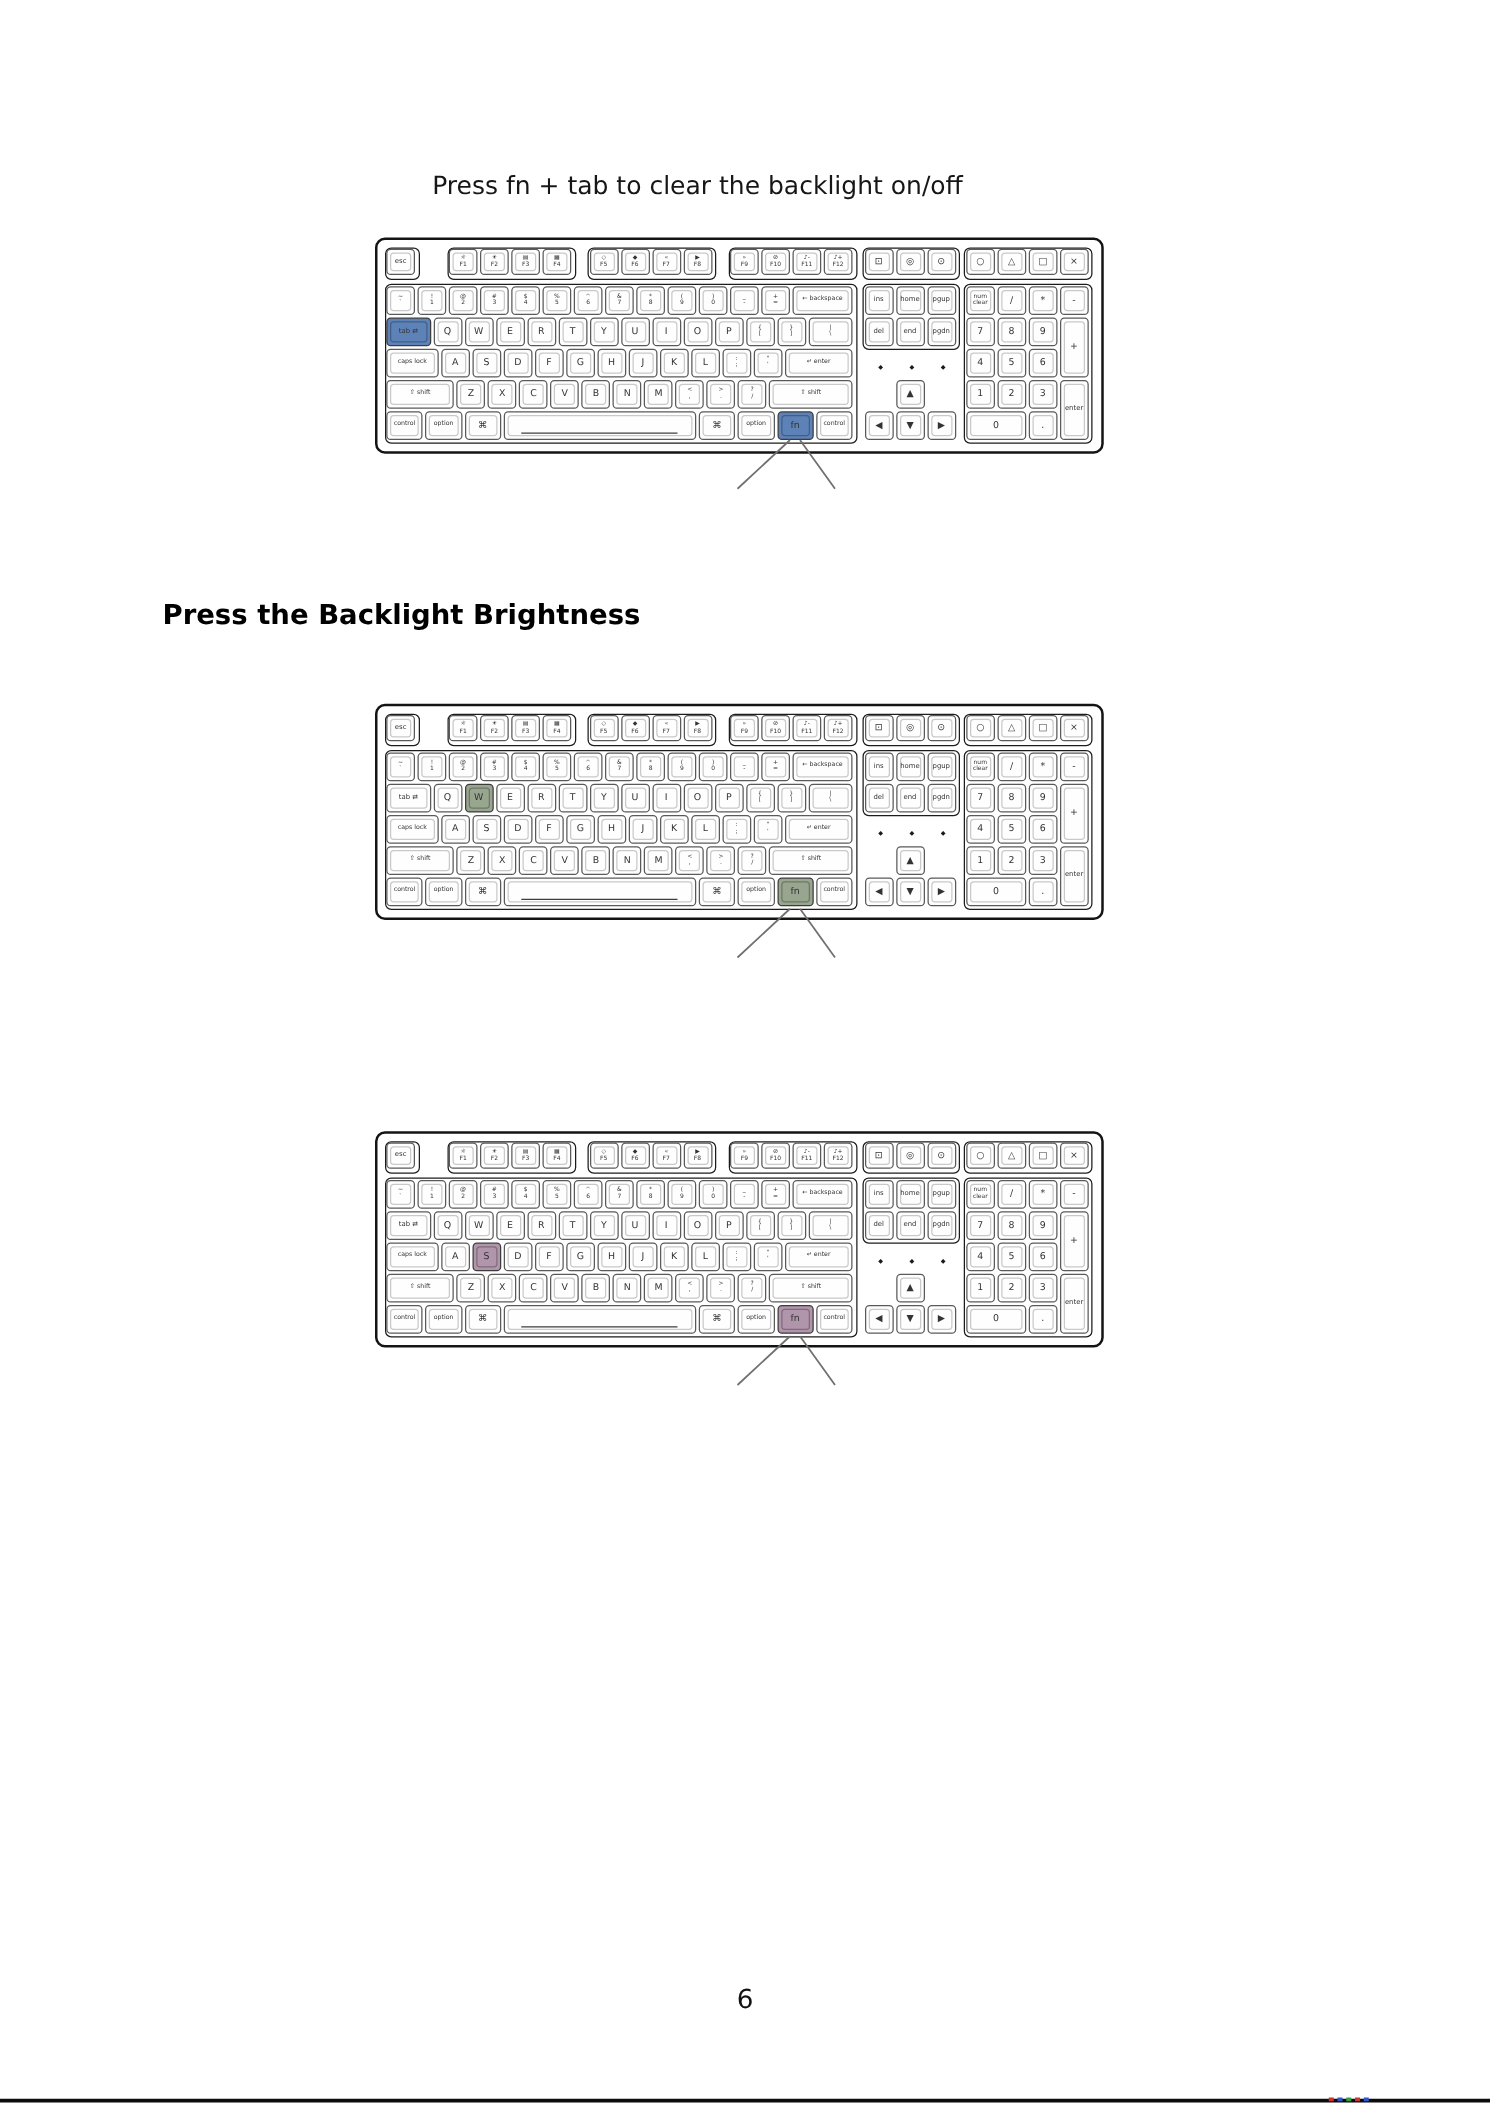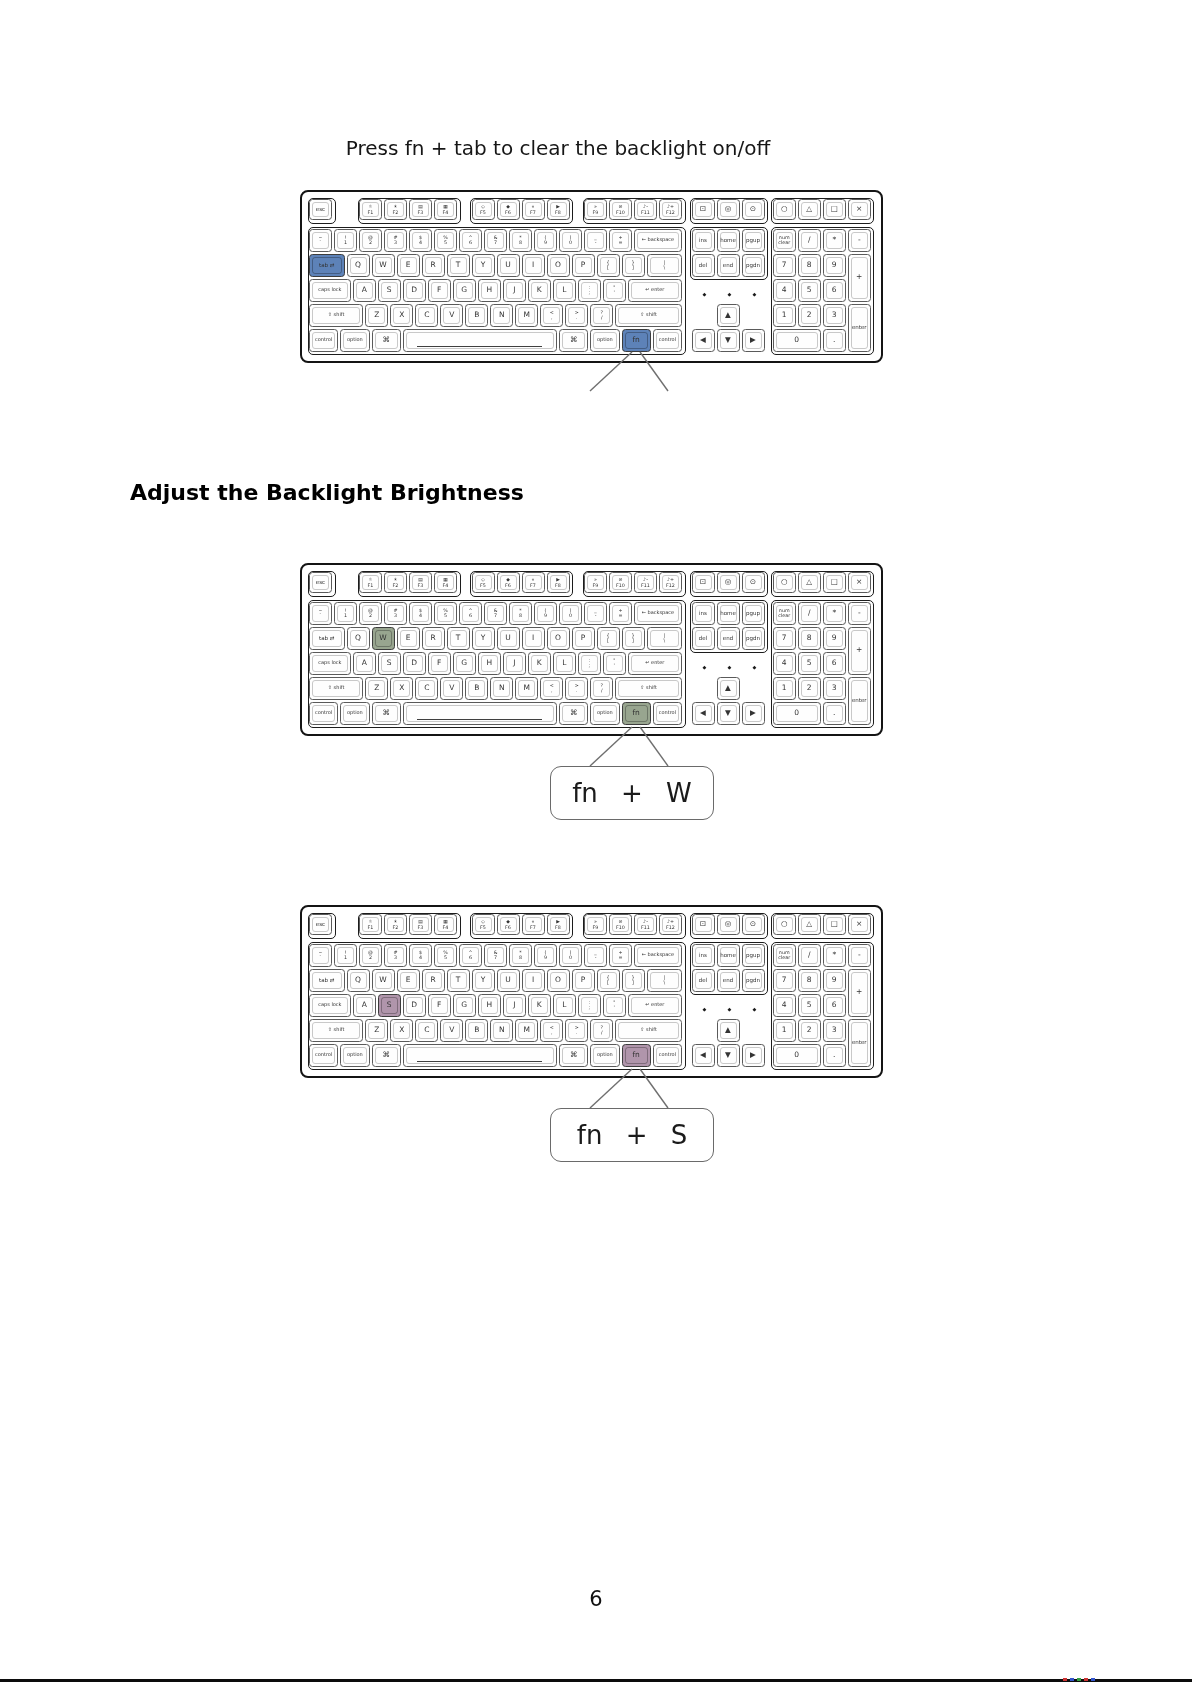--- a/index.html
+++ b/index.html
@@ -405,21 +405,21 @@
       </div>
       <div class="kind" style="left: 400.5px; top: 99.5px;">◆</div>
       <div class="kind" style="left: 425.5px; top: 99.5px;">◆</div>
       <div class="kind" style="left: 450.5px; top: 99.5px;">◆</div>
     </div>
   <svg class="ptr" style="top:340px;height:53px" viewBox="0 0 590 53" preserveAspectRatio="none">
     <line x1="332" y1="12" x2="290" y2="51" stroke="#6f6f6f" stroke-width="1.4"></line>
     <line x1="340" y1="12" x2="368" y2="51" stroke="#6f6f6f" stroke-width="1.4"></line>
   </svg>
 
-  <h2 class="heading" style="top:480px">Adjust the Backlight Brightness</h2>
+  <h2 class="heading" style="top:480px">Press the Backlight Brightness</h2>
 
 
   <div class="kb" style="top:563px">
       <div class="kframe" style="left: 5.5px; top: 5.5px; width: 28px; height: 26.5px;"></div>
       <div class="kframe" style="left: 55.5px; top: 5.5px; width: 103px; height: 26.5px;"></div>
       <div class="kframe" style="left: 168px; top: 5.5px; width: 103px; height: 26.5px;"></div>
       <div class="kframe" style="left: 280.5px; top: 5.5px; width: 103px; height: 26.5px;"></div>
       <div class="kframe" style="left: 388px; top: 5.5px; width: 78px; height: 26.5px;"></div>
       <div class="kframe" style="left: 469.25px; top: 5.5px; width: 103px; height: 26.5px;"></div>
       <div class="kframe" style="left: 5.5px; top: 35px; width: 378px; height: 128px;"></div>
@@ -784,21 +784,20 @@
         <span class="klabel" style="font-size: 7.5px;">.</span>
       </div>
       <div class="kind" style="left: 400.5px; top: 99.5px;">◆</div>
       <div class="kind" style="left: 425.5px; top: 99.5px;">◆</div>
       <div class="kind" style="left: 450.5px; top: 99.5px;">◆</div>
     </div>
   <svg class="ptr" style="top:713px;height:55px" viewBox="0 0 590 55" preserveAspectRatio="none">
     <line x1="332" y1="14" x2="290" y2="53" stroke="#6f6f6f" stroke-width="1.4"></line>
     <line x1="340" y1="14" x2="368" y2="53" stroke="#6f6f6f" stroke-width="1.4"></line>
   </svg>
-  <div class="callout" style="top:766px">fn + W</div>
 
 
   <div class="kb" style="top:905px">
       <div class="kframe" style="left: 5.5px; top: 5.5px; width: 28px; height: 26.5px;"></div>
       <div class="kframe" style="left: 55.5px; top: 5.5px; width: 103px; height: 26.5px;"></div>
       <div class="kframe" style="left: 168px; top: 5.5px; width: 103px; height: 26.5px;"></div>
       <div class="kframe" style="left: 280.5px; top: 5.5px; width: 103px; height: 26.5px;"></div>
       <div class="kframe" style="left: 388px; top: 5.5px; width: 78px; height: 26.5px;"></div>
       <div class="kframe" style="left: 469.25px; top: 5.5px; width: 103px; height: 26.5px;"></div>
       <div class="kframe" style="left: 5.5px; top: 35px; width: 378px; height: 128px;"></div>
@@ -1163,21 +1162,20 @@
         <span class="klabel" style="font-size: 7.5px;">.</span>
       </div>
       <div class="kind" style="left: 400.5px; top: 99.5px;">◆</div>
       <div class="kind" style="left: 425.5px; top: 99.5px;">◆</div>
       <div class="kind" style="left: 450.5px; top: 99.5px;">◆</div>
     </div>
   <svg class="ptr" style="top:1055px;height:55px" viewBox="0 0 590 55" preserveAspectRatio="none">
     <line x1="332" y1="14" x2="290" y2="53" stroke="#6f6f6f" stroke-width="1.4"></line>
     <line x1="340" y1="14" x2="368" y2="53" stroke="#6f6f6f" stroke-width="1.4"></line>
   </svg>
-  <div class="callout" style="top:1108px">fn + S</div>
 
   <div class="pageno" style="top:1587px">6</div>
 
   <div class="bottom-line" style="background: rgb(12, 12, 12);"></div>
   <div class="bottom-artifact">
       <span style="background: rgb(204, 51, 51);"></span>
       <span style="background: rgb(51, 85, 204);"></span>
       <span style="background: rgb(51, 160, 68);"></span>
       <span style="background: rgb(204, 51, 51);"></span>
       <span style="background: rgb(51, 85, 204);"></span>

